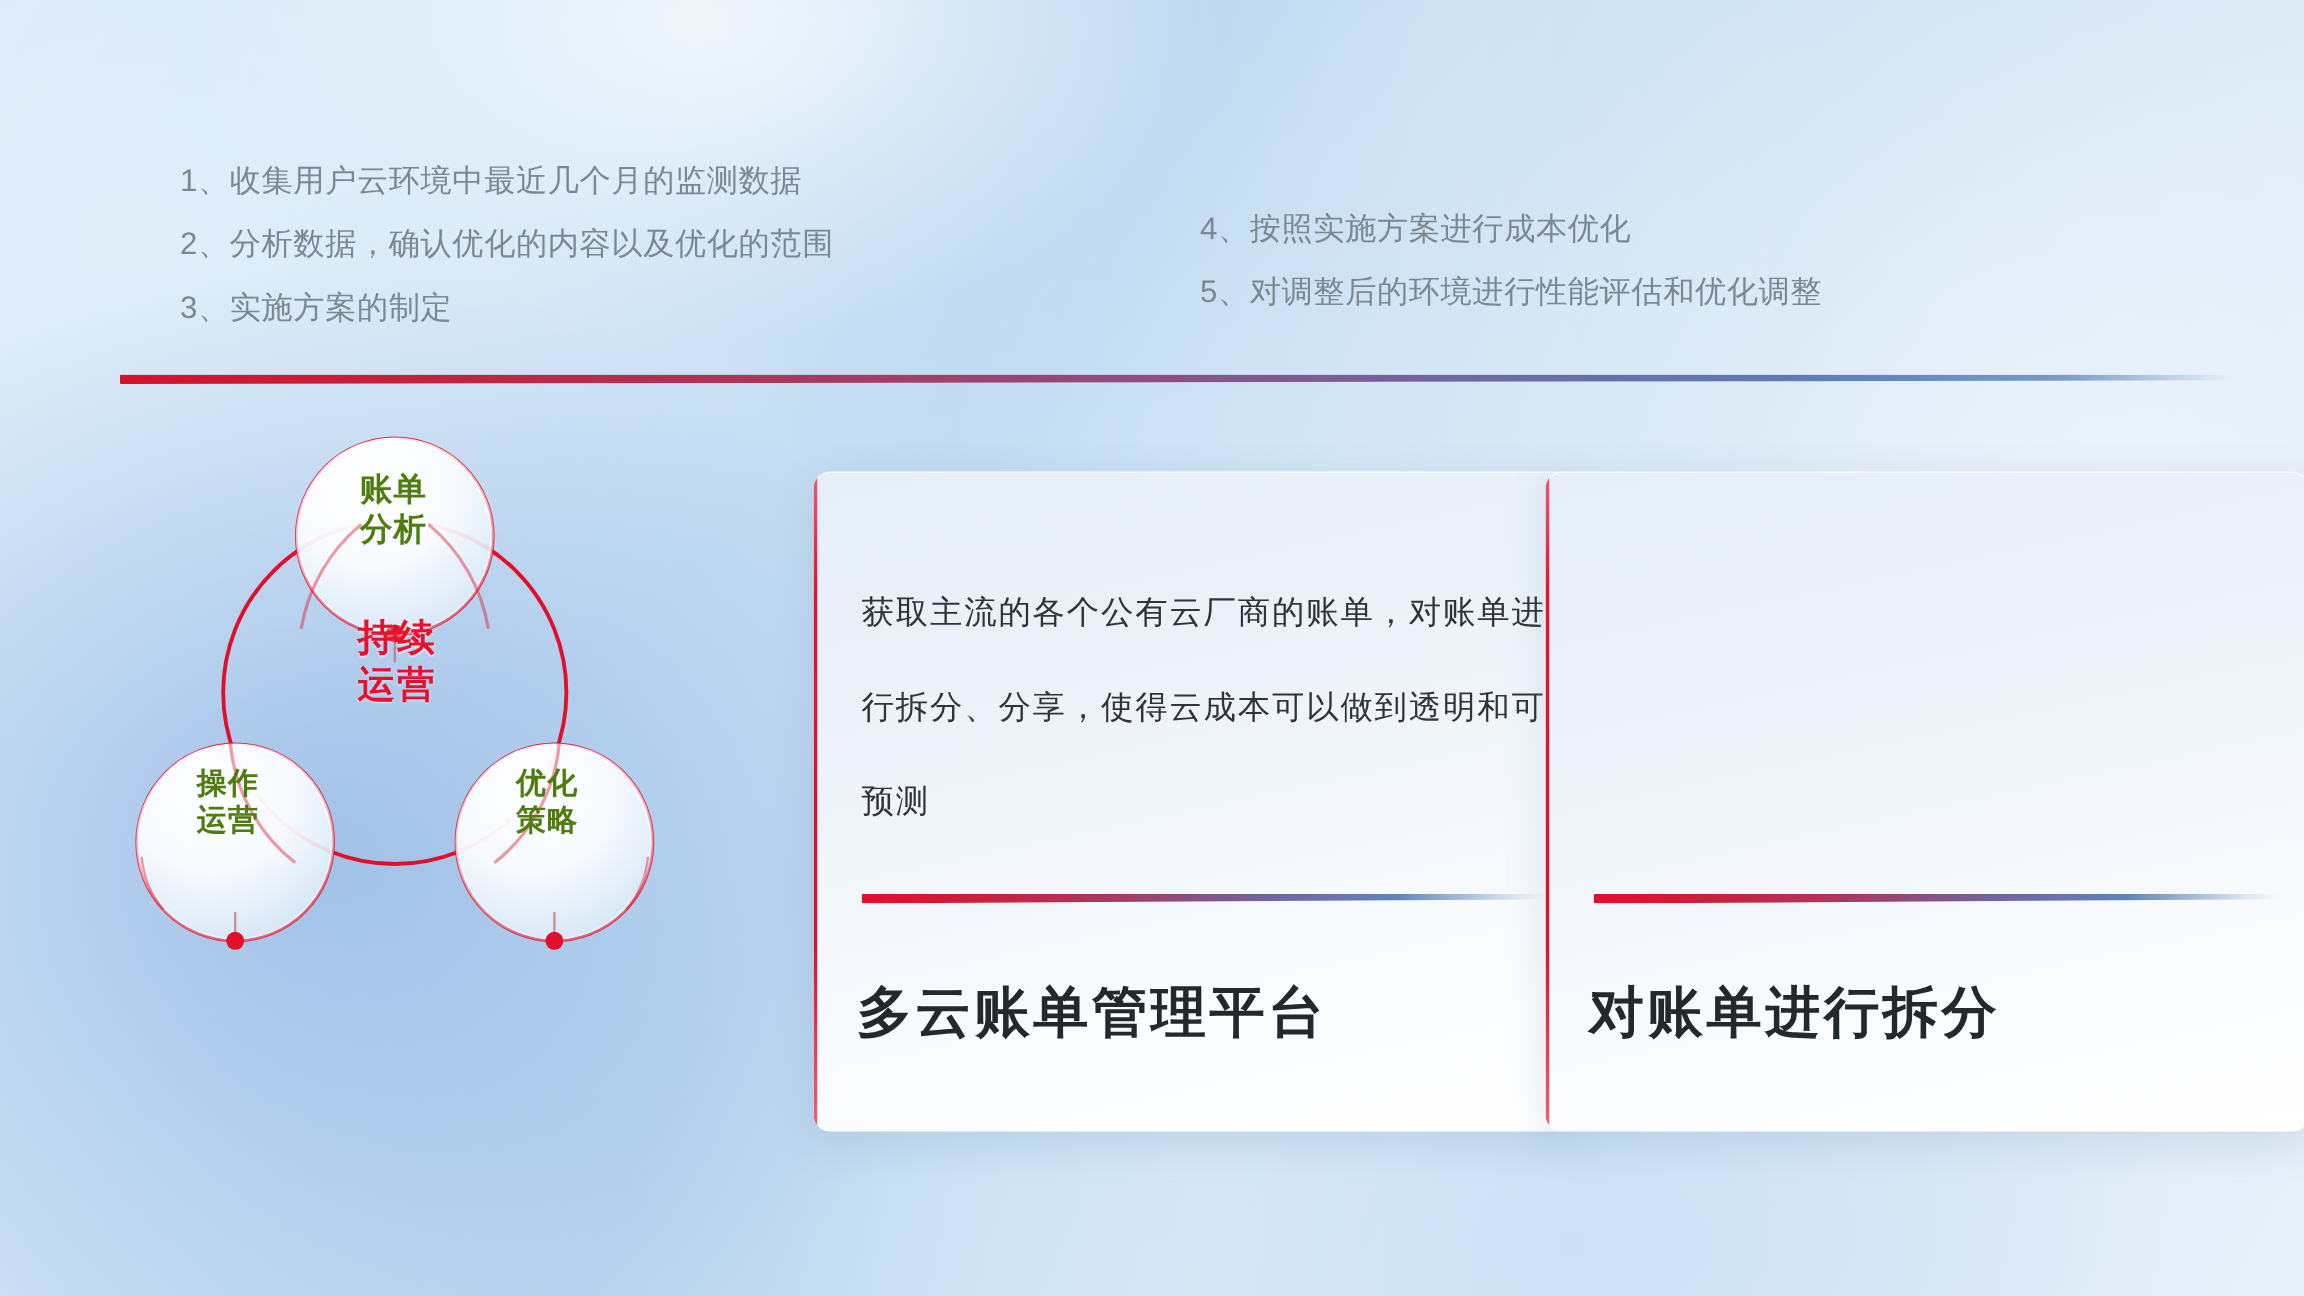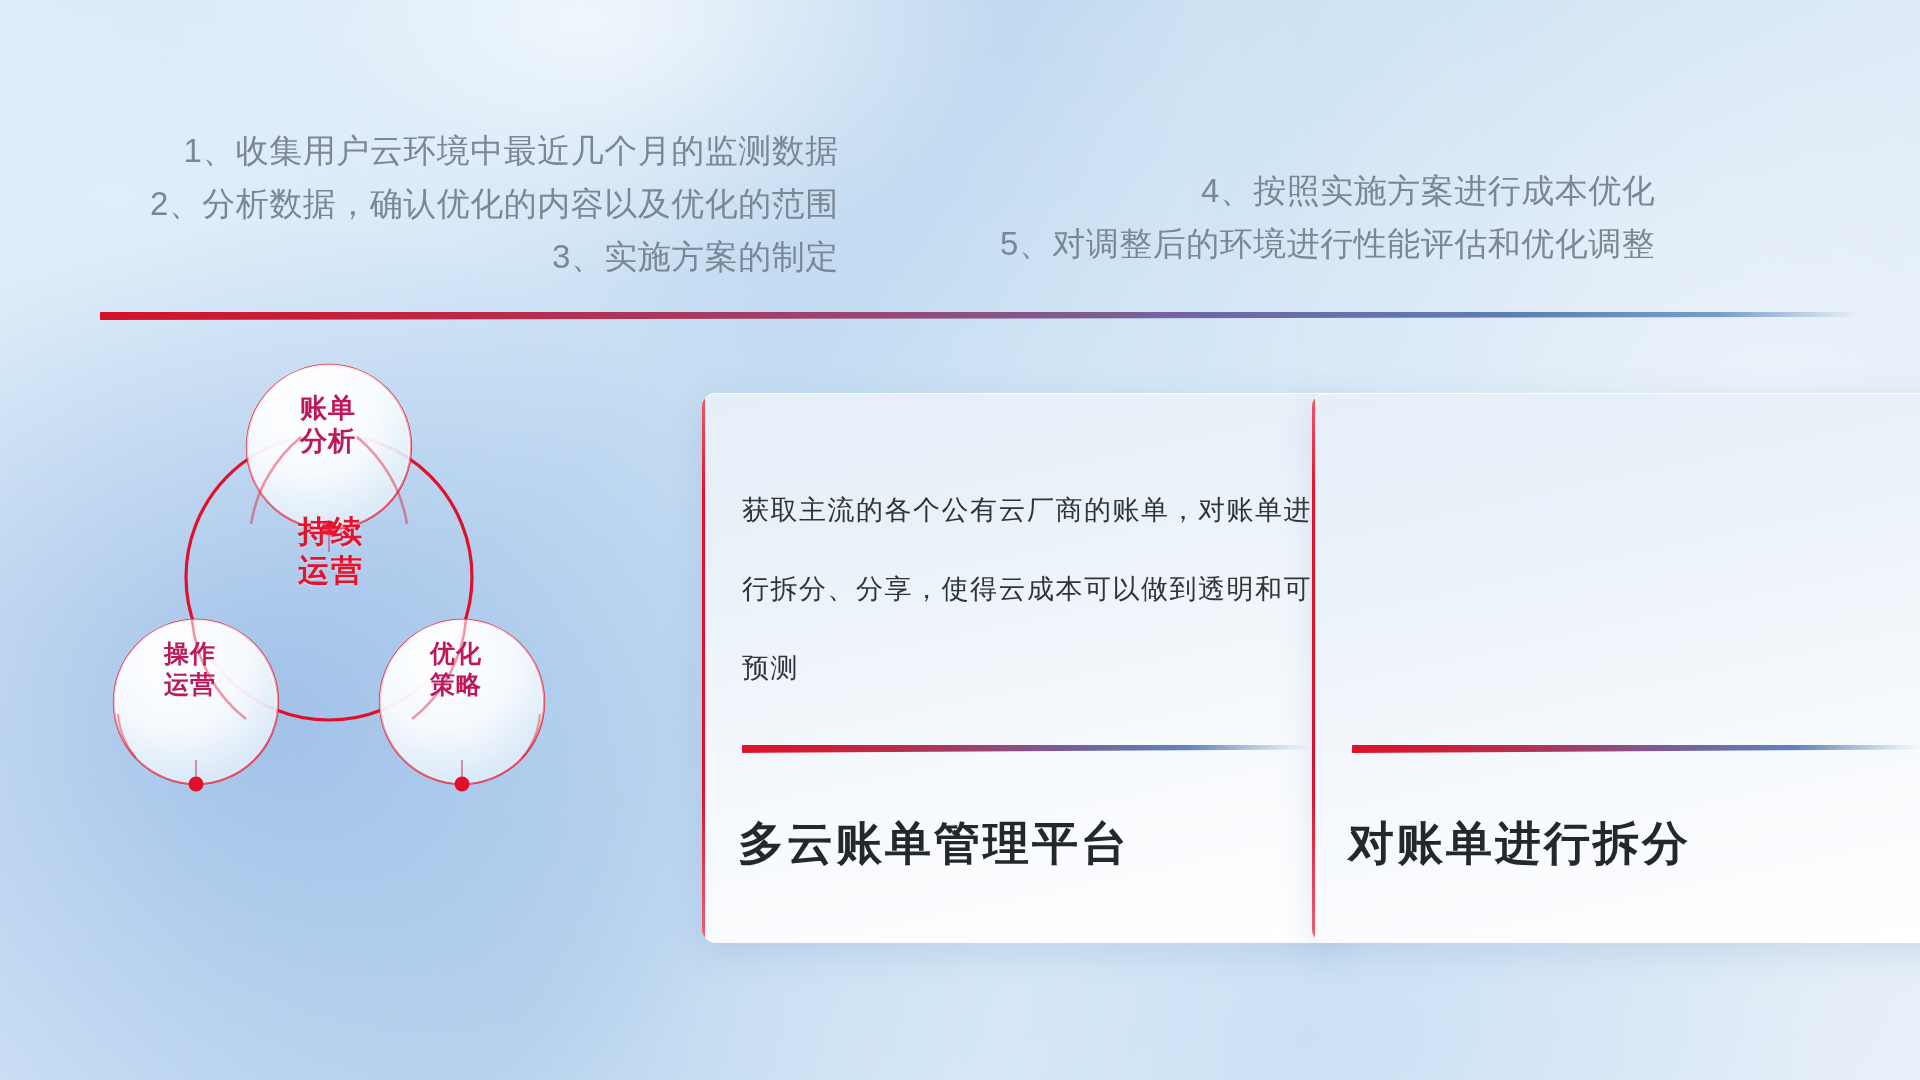--- a/index.html
+++ b/index.html
@@ -41,44 +41,43 @@
 
   
   #bullets {
     position:absolute; left:0; top:0; width:1920px; z-index:3;
   }
   .bullet-col { position:absolute; }
   .bullet-col.left  { left:150px; top:124px; }
   .bullet-col.right { left:1000px; top:164px; }
   .bullet-line {
     color:#7b8894;
-    font-size:33px;
+    font-size:26px;
     line-height:53px;
     white-space:nowrap;
     letter-spacing:.5px;
-    text-align:right;
   }
 
   
   #top-rule {
     position:absolute; left:100px; top:312px; width:1760px; height:8px; z-index:3;
     background:linear-gradient(90deg,#d4122a 0%,#c2233f 16%,#9b4470 42%,#7166a0 62%,#5d7db4 80%,#7a9cc8 92%,rgba(160,190,220,0) 100%);
     clip-path:polygon(0 0, 100% 0, 100% 62%, 0 100%);
     border-radius:1px;
   }
 
   
   #venn {
     position:absolute; left:96px; top:352px; width:520px; height:560px; z-index:4;
   }
   #venn svg { position:absolute; left:0; top:0; }
   .venn-label {
     position:absolute;
     text-align:center;
-    color:#be185d;
+    color:#4d7c0f;
     font-weight:700;
     line-height:1.22;
     letter-spacing:1px;
     white-space:pre-line;
   }
   .venn-label.top    { left:152px; top:40px;  width:160px; font-size:27px; }
   .venn-label.bleft  { left:24px;  top:286px; width:140px; font-size:25px; }
   .venn-label.bright { left:290px; top:286px; width:140px; font-size:25px; }
   .venn-center {
     position:absolute; left:155px; top:160px; width:160px;
@@ -89,21 +88,20 @@
   }
 
   
   .card {
     position:absolute; z-index:4;
     width:636px; height:550px;
     border-radius:14px;
     background:linear-gradient(168deg,#e6eef8 0%,#eaf1f9 26%,#f4f8fc 58%,#fbfcfe 82%,#ffffff 100%);
     box-shadow:0 10px 34px rgba(90,125,170,.18), 0 1px 0 rgba(255,255,255,.9) inset;
     overflow:hidden;
-    margin-left:24px;
   }
   .card::before {
     content:""; position:absolute; left:0; top:0; bottom:0; width:3px;
     background:linear-gradient(180deg,#ef5a6e 0%,#e8102a 18%,#e0102a 72%,#ef6173 100%);
     border-radius:14px 0 0 14px;
   }
   #card-1 { left:678px;  top:393px; }
   #card-2 { left:1288px; top:393px; }
 
   .card-body {

